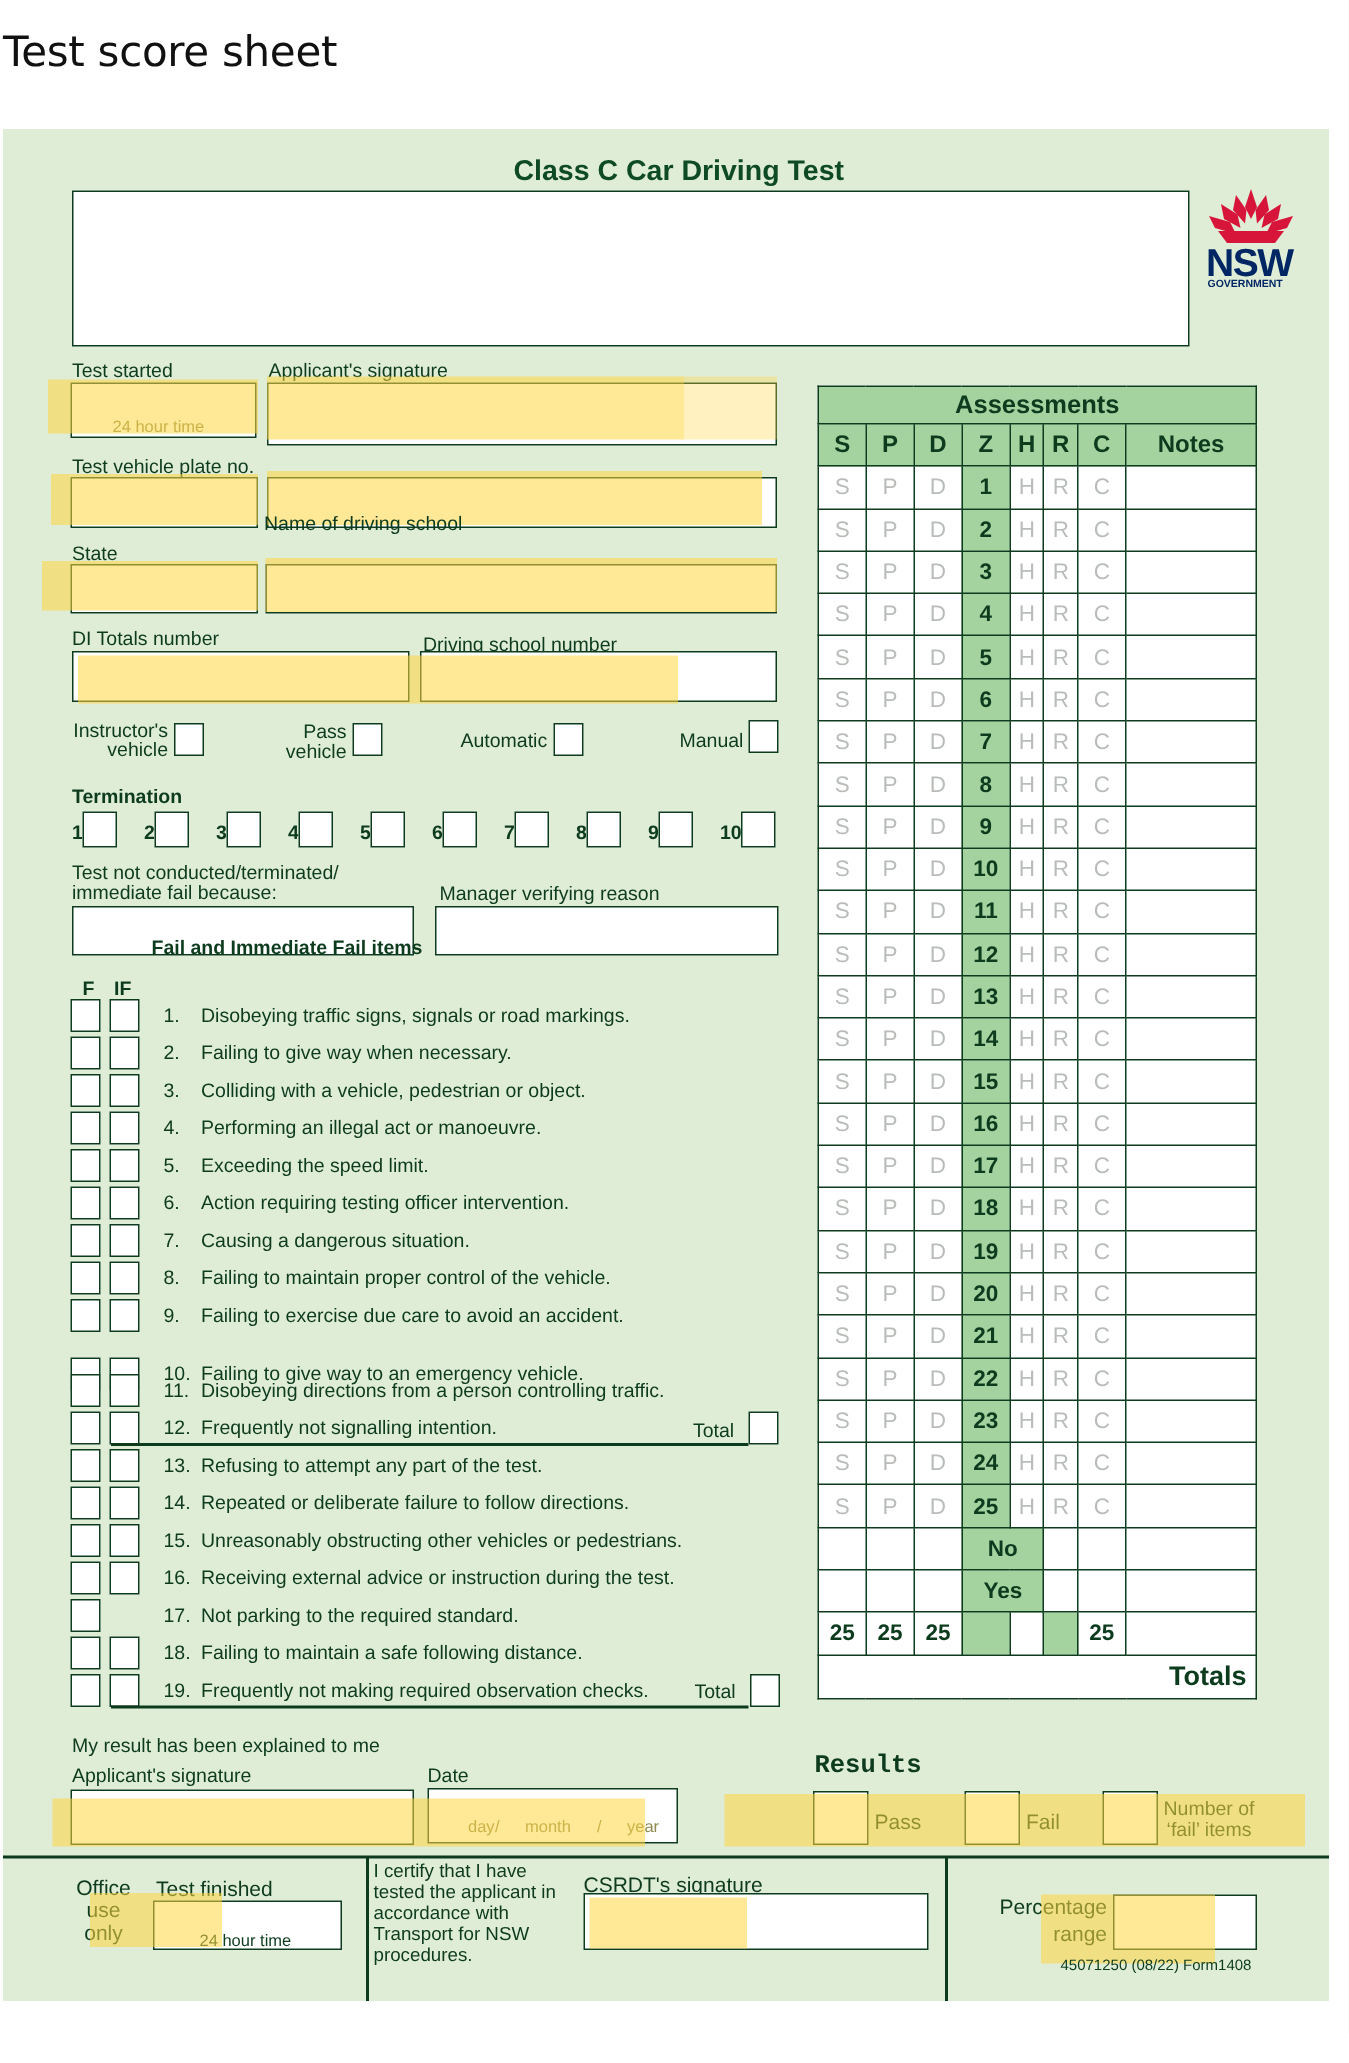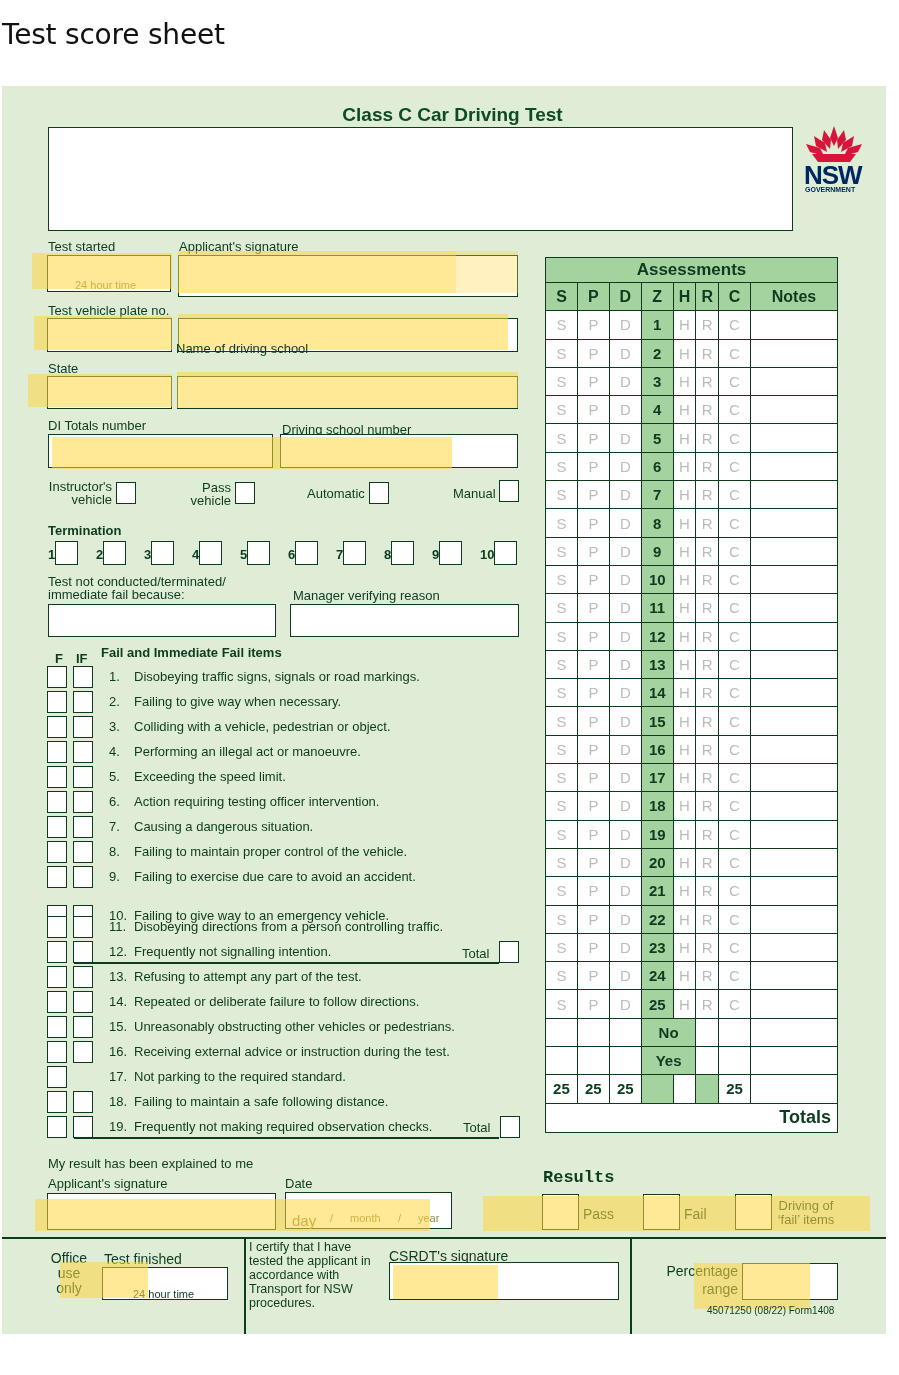--- a/index.html
+++ b/index.html
@@ -134,21 +134,21 @@
 <div class="lbl" style="left:48px;top:575px;line-height:13px;">
   <span>Test not conducted/terminated/</span><br>
   <span>immediate fail because:</span>
 </div>
 <div class="lbl" style="left:293px;top:588px;">Manager verifying reason</div>
 <div class="box" style="left:48px;top:604px;width:228px;height:33px;"></div>
 <div class="box" style="left:290px;top:604px;width:229px;height:33px;"></div>
 
 <div class="lbl b" style="left:55px;top:651px;">F</div>
 <div class="lbl b" style="left:76px;top:651px;">IF</div>
-<div class="lbl b" style="left:101px;top:645px;">Fail and Immediate Fail items</div>
+<div class="lbl b" style="left:101px;top:624px;">Fail and Immediate Fail items</div>
 <div id="fail-list">
     <div class="fail-row" style="top: 666px;">
       <div class="chk f" style="left: 1px;"></div>
       <div class="chk if" style="left: 27px;"></div>
       <span class="num">1.</span>
       <span class="txt">Disobeying traffic signs, signals or road markings.</span>
     </div>
     <div class="fail-row" style="top: 691px;">
       <div class="chk f" style="left: 1px;"></div>
       <div class="chk if" style="left: 27px;"></div>
@@ -562,35 +562,35 @@
         <td class="totals" colspan="8" style="height: 28px;">Totals</td>
       </tr>
     </tbody>
 </table>
 
 <div class="lbl" style="left:48px;top:1156px;">My result has been explained to me</div>
 <div class="lbl" style="left:48px;top:1176px;">Applicant's signature</div>
 <div class="lbl" style="left:285px;top:1176px;">Date</div>
 <div class="box" style="left:47px;top:1193px;width:229px;height:37px;"></div>
 <div class="box" style="left:285px;top:1192px;width:167px;height:37px;"></div>
-<div class="hint" style="left:292px;top:1212px;font-size:15px;">day</div>
+<div class="hint" style="left:312px;top:1212px;font-size:11px;">day</div>
 <div class="hint" style="left:330px;top:1212px;">/</div>
 <div class="hint" style="left:350px;top:1212px;">month</div>
 <div class="hint" style="left:398px;top:1212px;">/</div>
 <div class="hint" style="left:418px;top:1212px;">year</div>
 <div class="hl" style="left:35px;top:1199px;width:395px;height:32px;"></div>
 
 <div class="lbl b" style="left:543px;top:1168px;font-size:17px;font-family:Liberation Mono, monospace;">Results</div>
 <div class="chk" style="left:542px;top:1194px;width:37px;height:36px;"></div>
 <div class="lbl" style="left:583px;top:1206px;font-size:14px;">Pass</div>
 <div class="chk" style="left:643px;top:1194px;width:37px;height:36px;"></div>
 <div class="lbl" style="left:684px;top:1206px;font-size:14px;">Fail</div>
 <div class="chk" style="left:735px;top:1194px;width:37px;height:36px;"></div>
 <div class="lbl" style="left:772px;top:1199px;line-height:14px;font-size:13px;text-align:center;width:68px;">
-  <span>Driving of</span><br>
+  <span>Number of</span><br>
   <span>‘fail’ items</span>
 </div>
 <div class="hl" style="left:483px;top:1196px;width:387px;height:35px;"></div>
 
 <div class="vline" style="left:2px;top:1237px;width:884px;height:1.5px;"></div>
 <div class="vline" style="left:244px;top:1238px;width:1.5px;height:96px;"></div>
 <div class="vline" style="left:630px;top:1238px;width:1.5px;height:96px;"></div>
 
 <div class="lbl" style="left:48px;top:1251px;line-height:15px;text-align:center;width:42px;font-size:14px;">
   <span>Office</span><br>

